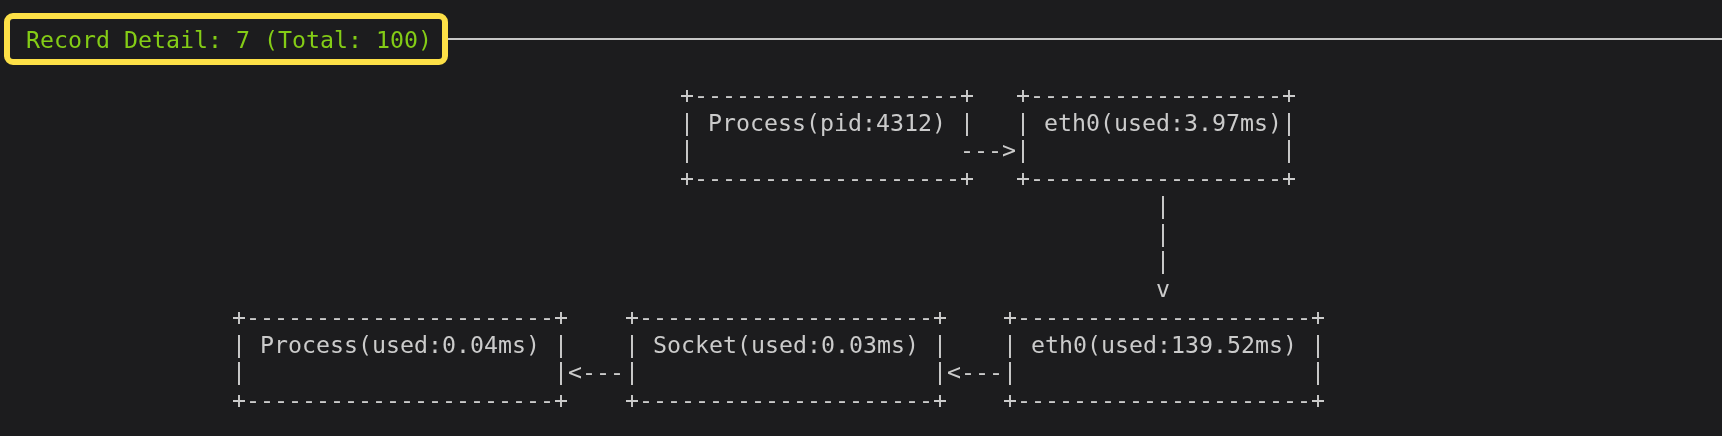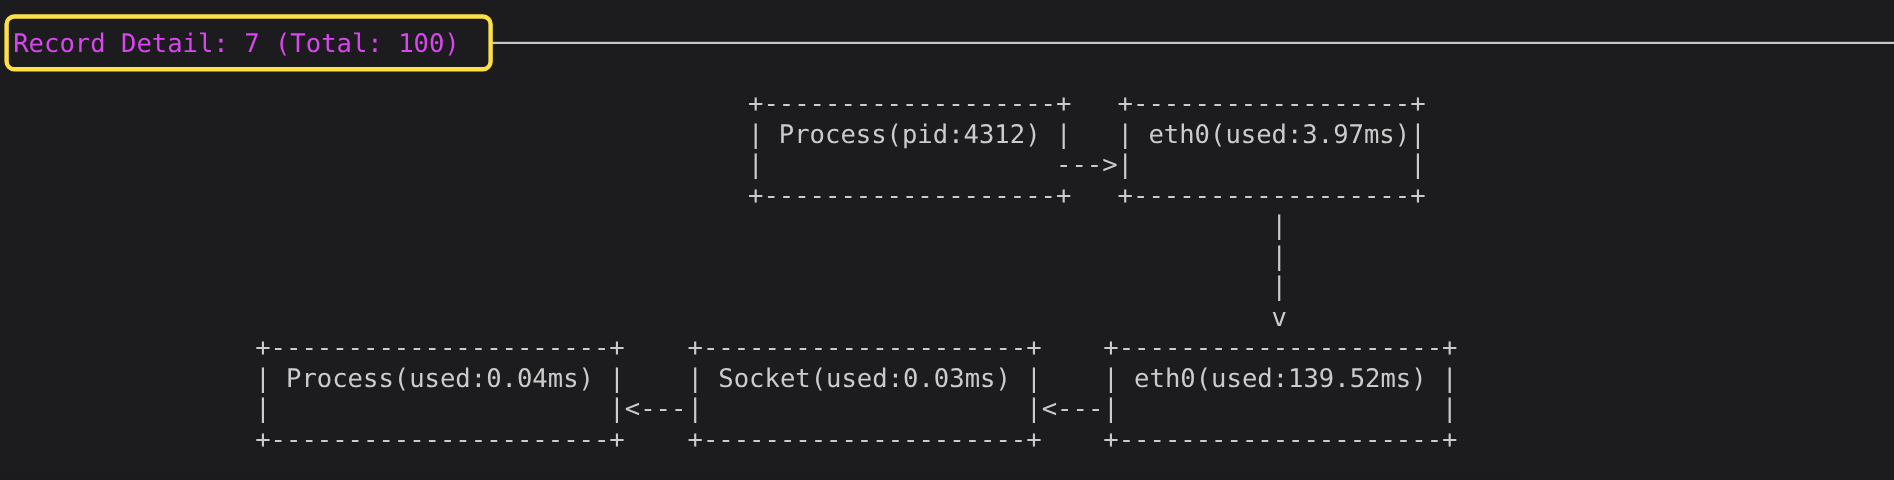--- a/index.html
+++ b/index.html
@@ -18,27 +18,27 @@
     color: #cbcbcb;
     font-family: "DejaVu Sans Mono", "Liberation Mono", monospace;
   }
   .header-box {
     position: absolute;
     left: 4px;
     top: 13px;
     width: 444px;
     height: 52px;
     box-sizing: border-box;
-    border: 4px solid #fde047;
+    border: 6px solid #fde047;
     border-radius: 9px;
     display: flex;
     align-items: center;
-    padding-left: 4px;
+    padding-left: 16px;
     font-size: 23.25px;
-    color: #d946ef;
+    color: #84cc16;
     background: #1c1c1e;
     z-index: 2;
   }
   .header-line {
     position: absolute;
     left: 446px;
     top: 38px;
     width: 1276px;
     height: 2px;
     background: #c7c7c7;

